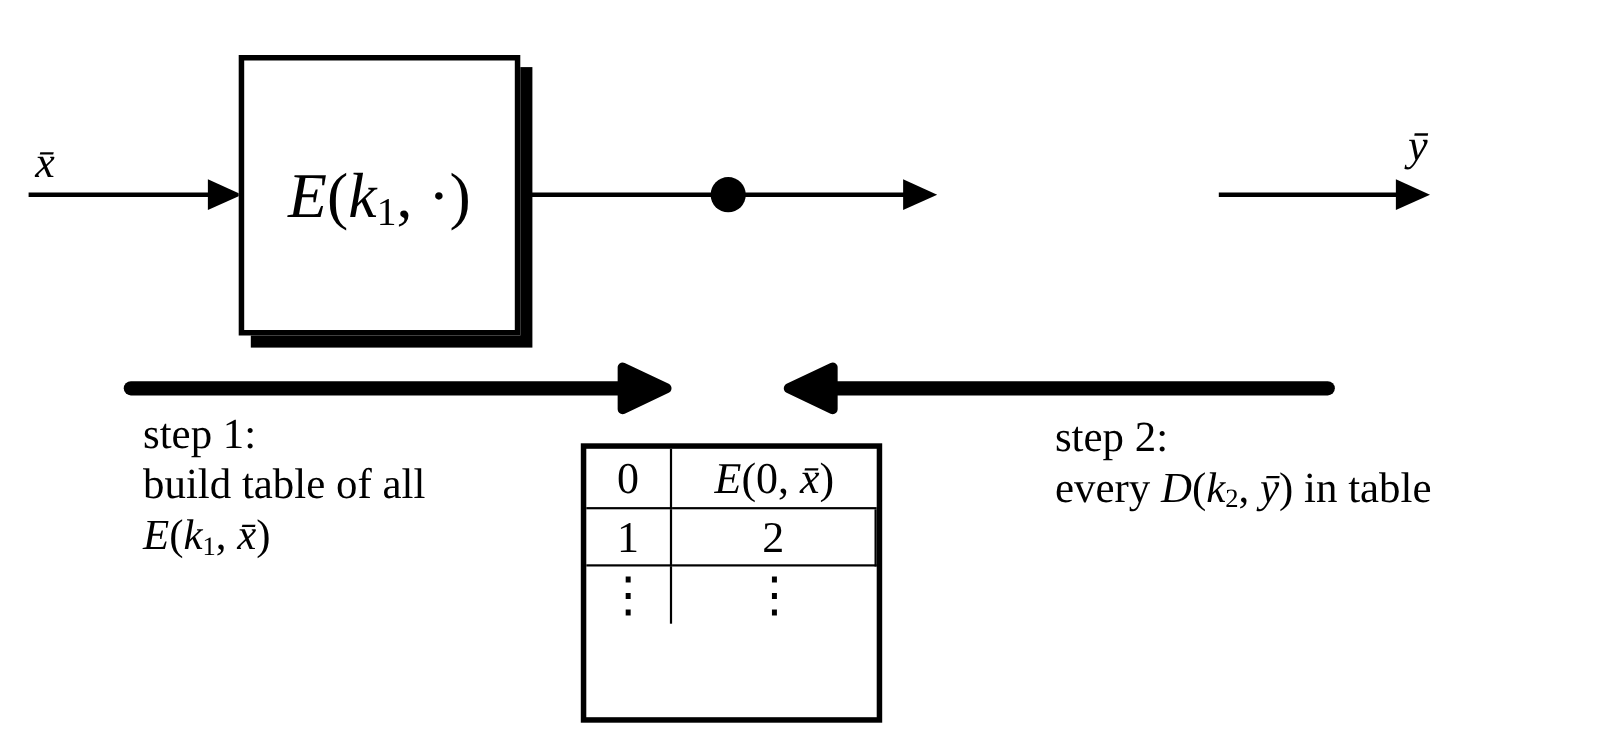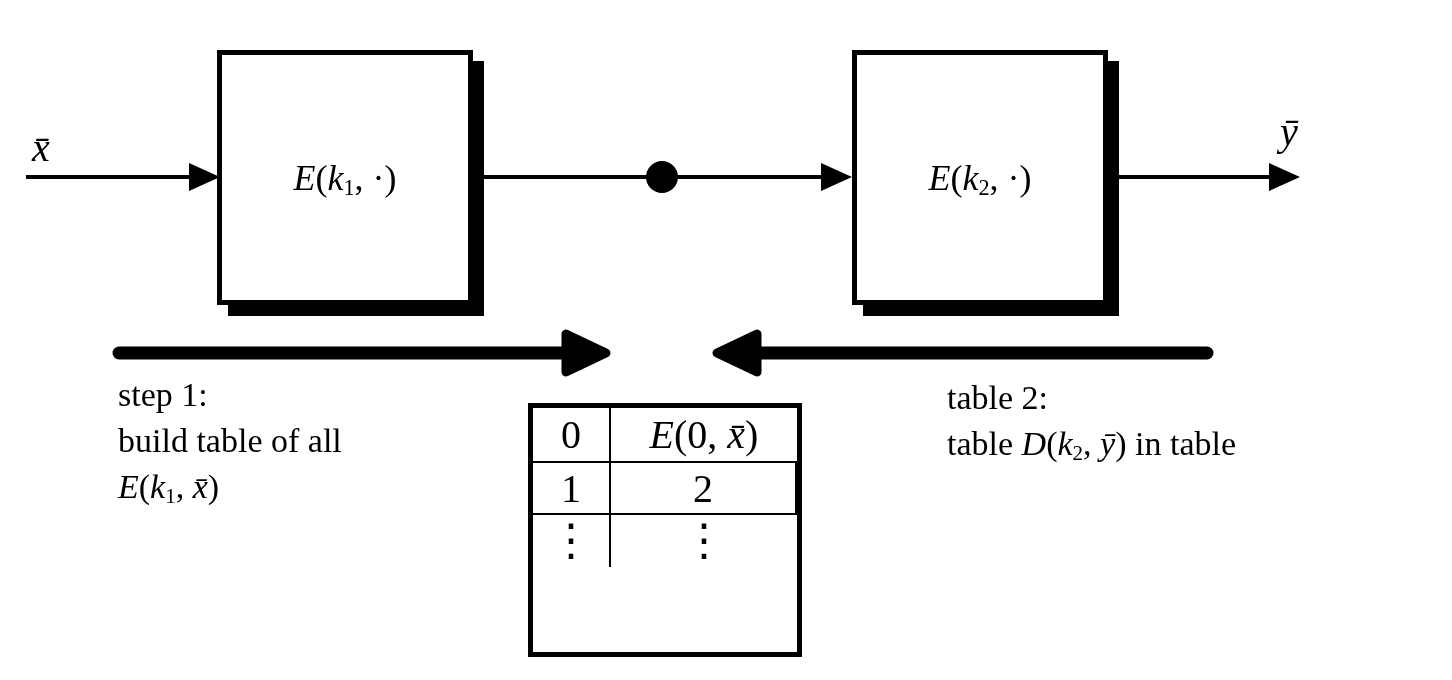--- a/index.html
+++ b/index.html
@@ -7,27 +7,27 @@
     position:relative;width:1452px;height:680px;background:#ffffff;
     font-family:"Liberation Serif","DejaVu Serif",serif;color:#000;overflow:hidden;
   }
   svg.wires{position:absolute;left:0;top:0;}
   .box{
     position:absolute;width:246px;height:245px;border:5px solid #000;background:#ffffff;
     box-shadow:11px 11px 0 0 #000;display:flex;align-items:center;justify-content:center;
   }
   #box1{left:217px;top:50px;}
   #box2{left:852px;top:50px;}
-  .mathlbl{font-size:36px;white-space:nowrap;}
+  .mathlbl{font-size:58px;white-space:nowrap;}
   .it{font-style:italic;}
   sub.ss{font-size:0.62em;vertical-align:-0.22em;line-height:0;}
   .iolabel{position:absolute;font-size:40px;font-style:italic;line-height:1;}
   #input-label{left:32px;top:128px;}
   #output-label{left:1280px;top:112px;}
-  .caption{position:absolute;font-size:34px;line-height:46px;white-space:nowrap;}
+  .caption{position:absolute;font-size:39px;line-height:46px;white-space:nowrap;margin-left:12px;}
   #step1-caption{left:118px;top:372px;}
   #step2-caption{left:947px;top:375px;}
   #lookup-table{
     position:absolute;left:528px;top:403px;border:5px solid #000;background:#ffffff;
     display:grid;grid-template-columns:78px 186px;grid-template-rows:55px 52px 52px 85px;
   }
   .cell{display:flex;align-items:center;justify-content:center;font-size:40px;white-space:nowrap;}
   .cell.c1{border-right:2px solid #000;}
   .cell.rb{border-bottom:2px solid #000;}
   .dots{font-size:44px;line-height:1;}
@@ -60,23 +60,20 @@
       <polygon points="717,353 757,334 757,372" stroke="#000" stroke-width="9" stroke-linejoin="round"></polygon>
     </g>
   </svg>
 
   <div class="iolabel" id="input-label">x̄</div>
 
   <div class="box" id="box1">
     <span class="mathlbl"><span class="it">E</span><span>(</span><span class="it">k</span><sub class="ss">1</sub><span>, ·)</span></span>
   </div>
 
-  <div class="box" id="box2">
-    <span class="mathlbl"><span class="it">E</span><span>(</span><span class="it">k</span><sub class="ss">2</sub><span>, ·)</span></span>
-  </div>
 
   <div class="iolabel" id="output-label">ȳ</div>
 
   <div class="caption" id="step1-caption">
     <div>step 1:</div>
     <div>build table of all</div>
     <div><span class="it">E</span><span>(</span><span class="it">k</span><sub class="ss">1</sub><span>, </span><span class="it">x̄</span><span>)</span></div>
   </div>
 
   <div id="lookup-table">
@@ -97,17 +94,17 @@
 
     <div class="cell c1">
         <span class="dots">⋮</span>
       </div>
     <div class="cell">
         <span class="dots">⋮</span>
       </div>
   </div>
 
   <div class="caption" id="step2-caption">
-    <div>table 2:</div>
-    <div><span>table </span><span class="it">D</span><span>(</span><span class="it">k</span><sub class="ss">2</sub><span>, </span><span class="it">ȳ</span><span>) in table</span></div>
+    <div>step 2:</div>
+    <div><span>every </span><span class="it">D</span><span>(</span><span class="it">k</span><sub class="ss">2</sub><span>, </span><span class="it">ȳ</span><span>) in table</span></div>
   </div>
 
 </div>
 
 </body></html>

